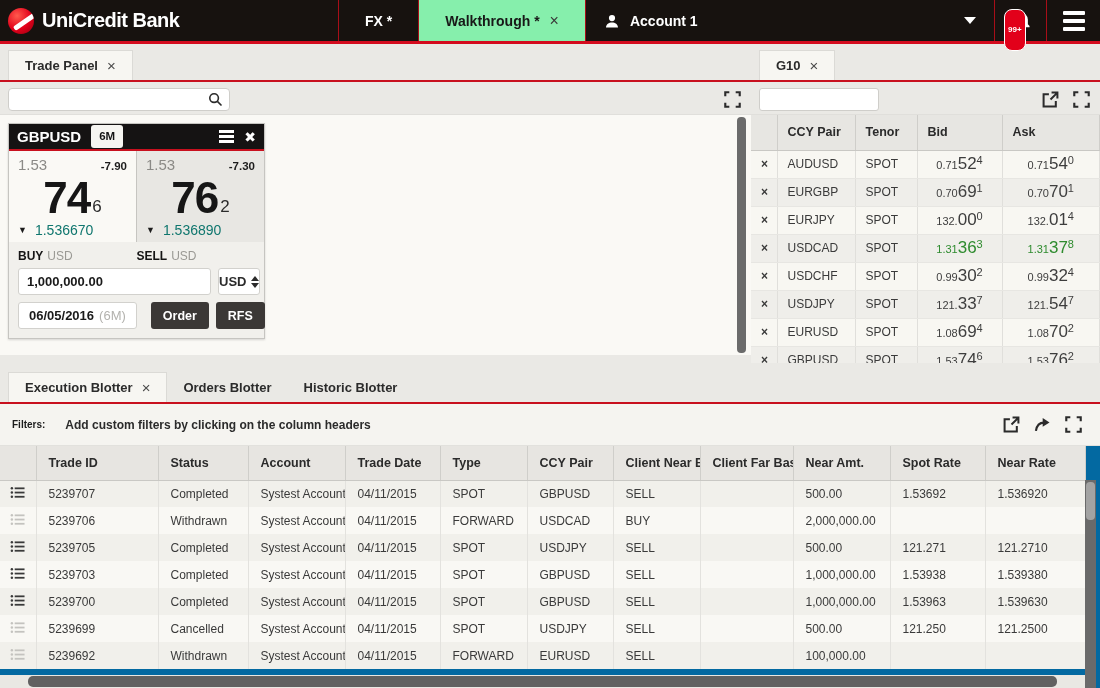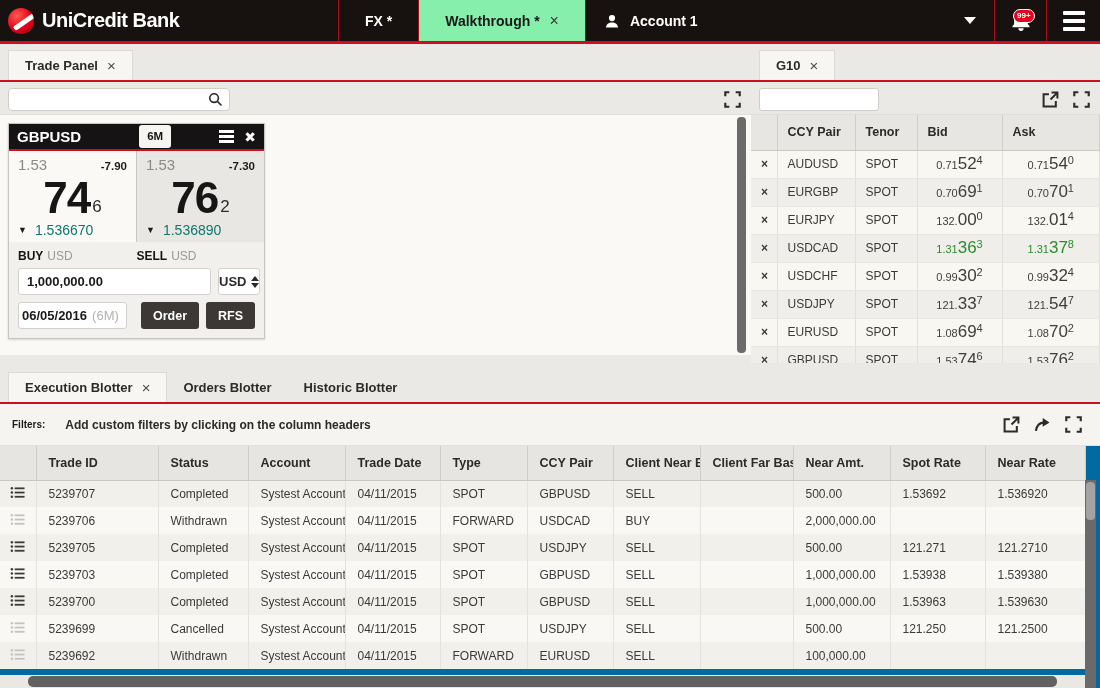--- a/index.html
+++ b/index.html
@@ -21,22 +21,22 @@
   .brand-name { color:#fff; font-weight:bold; font-size:20px; letter-spacing:-0.5px; white-space:nowrap; }
   .nav-tab { display:flex; align-items:center; gap:10px; padding:0 26px; color:#fff;
     font-weight:bold; font-size:14px; border-left:1px solid #a80e18; cursor:default; white-space:nowrap; }
   .nav-tab.active { background:#86efac; color:#181818; }
   .nav-tab .tab-x { font-weight:normal; font-size:16px; line-height:1; color:#3a3a3a; }
   .nav-account { flex:1; display:flex; align-items:center; gap:10px; padding:0 18px;
     border-left:1px solid #a80e18; color:#fff; font-weight:bold; font-size:14px; }
   .nav-account .spacer { flex:1; }
   .caret-down { width:0; height:0; border-left:6px solid transparent; border-right:6px solid transparent; border-top:7px solid #fff; }
   .nav-bell { width:52px; display:flex; align-items:center; justify-content:center; border-left:1px solid #a80e18; position:relative; }
-  .badge { position:absolute; top:9px; left:18px; background:#e2001a; color:#fff; font-size:8px; font-weight:bold;
-    border-radius:8px; padding:2px 3px; line-height:1; border:1px solid #fff; }
+  .badge { position:absolute; top:9px; left:9px; background:#e2001a; color:#fff; font-size:8px; font-weight:bold;
+    border-radius:8px; padding:16px 3px; line-height:1; border:1px solid #fff; }
   .nav-burger { width:54px; display:flex; flex-direction:column; gap:4px; align-items:center; justify-content:center; border-left:1px solid #a80e18; }
   .nav-burger i { display:block; width:22px; height:4px; background:#fff; border-radius:1px; }
 
   
   .tabstrip { display:flex; align-items:stretch; padding:6px 8px 0 8px; border-bottom:2px solid #c8101e; height:38px; }
   .tab { display:flex; align-items:center; gap:9px; padding:0 16px; font-weight:bold; font-size:13px; color:#2b2b2b; white-space:nowrap; }
   .tab.active { background:#f7f6f2; border:1px solid #dbdad6; border-bottom:none; }
   .tab .tab-x { font-weight:normal; font-size:15px; color:#4a4a4a; line-height:1; }
 
   
@@ -52,21 +52,21 @@
   .plain-input { width:120px; height:23px; border:1px solid #cfceca; border-radius:3px; background:#fff; padding:0 8px; font-size:12px; outline:none; }
   .icon-btn { width:17px; height:17px; cursor:pointer; flex:0 0 auto; }
 
   .tp-content { background:#faf9f5; height:241px; position:relative; border-top:1px solid #e0dfdb; }
   .v-scroll-strip { position:absolute; top:2px; bottom:2px; right:5px; width:9px; background:#6b6b6b; border-radius:4px; }
 
   
   .widget { position:absolute; left:8px; top:8px; width:257px; border:1px solid #c6c5c1; background:#f1f0ec; box-shadow:0 1px 2px rgba(0,0,0,0.15); }
   .w-head { height:27px; background:#151313; border-bottom:2px solid #c8101e; display:flex; align-items:center; gap:10px; padding:0 8px; }
   .w-pair { color:#fff; font-weight:bold; font-size:15px; }
-  .w-tenor { background:#f6f5f1; color:#141414; font-weight:bold; font-size:11.5px; border-radius:3px; padding:6px 8px; line-height:1;margin-left:48px; }
+  .w-tenor { background:#f6f5f1; color:#141414; font-weight:bold; font-size:11.5px; border-radius:3px; padding:6px 8px; line-height:1; }
   .w-head .grow { flex:1; }
   .w-menu { display:flex; flex-direction:column; gap:2.5px; }
   .w-menu i { width:15px; height:2.5px; background:#fff; display:block; }
   .w-close { color:#fff; font-weight:bold; font-size:14px; line-height:1; }
   .w-prices { display:flex; }
   .tile { flex:1; padding:5px 9px 4px 9px; position:relative; }
   .tile.bid { background:#faf9f5; border-right:1px solid #c6c5c1; }
   .tile.ask { background:#e8e7e3; }
   .t-row1 { display:flex; justify-content:space-between; align-items:baseline; }
   .t-prefix { color:#8b8a86; font-size:15px; }
@@ -82,21 +82,21 @@
   .f-labels .half { width:50%; font-size:12px; }
   .lbl-strong { font-weight:bold; color:#151515; }
   .lbl-ccy { color:#9a9994; margin-left:4px; }
   .f-row { display:flex; gap:7px; margin-bottom:7px; }
   .f-row:last-child { margin-bottom:0; }
   .amount-input { flex:1; height:27px; border:1px solid #d2d1cd; border-radius:3px; background:#fff; font-weight:bold; font-size:13px; color:#1a1a1a; padding:0 8px; outline:none; font-family:inherit; }
   .ccy-select { width:54px; height:27px; border:1px solid #d2d1cd; border-radius:3px; background:#fff; display:flex; align-items:center; justify-content:center; gap:5px; font-weight:bold; font-size:13px; }
   .updown { display:flex; flex-direction:column; gap:2px; }
   .updown .up { width:0;height:0;border-left:4px solid transparent;border-right:4px solid transparent;border-bottom:5px solid #2b2b2b; }
   .updown .dn { width:0;height:0;border-left:4px solid transparent;border-right:4px solid transparent;border-top:5px solid #2b2b2b; }
-  .date-input { width:130px; height:27px; border:1px solid #d2d1cd; border-radius:3px; background:#fff; display:flex; align-items:center; padding:0 3px; font-size:13px; }
+  .date-input { width:130px; height:27px; border:1px solid #d2d1cd; border-radius:3px; background:#fff; display:flex; align-items:center; padding:0 10px; font-size:13px; }
   .date-val { font-weight:bold; color:#1a1a1a; }
   .date-hint { color:#b3b2ae; margin-left:5px; }
   .btn-dark { height:27px; background:#3b3836; color:#fff; font-weight:bold; font-size:12.5px; border:none; border-radius:3px; padding:0 12px; cursor:pointer; font-family:inherit; }
 
   
   .g10-wrap { height:249px; overflow:hidden; background:#fff; border-top:1px solid #e0dfdb; }
   table.g10 { border-collapse:collapse; width:100%; table-layout:fixed; }
   table.g10 th { background:#e7e6e2; font-weight:bold; font-size:12.5px; text-align:left; height:35px; padding:0 10px; border-right:1px solid #cfceca; border-bottom:1px solid #c9c8c4; }
   table.g10 td { height:28px; padding:0 10px; border-right:1px solid #e0dfdb; border-bottom:1px solid #e7e6e2; font-size:12px; color:#3a3a3a; }
   table.g10 tr.even td { background:#f8f7f2; }

